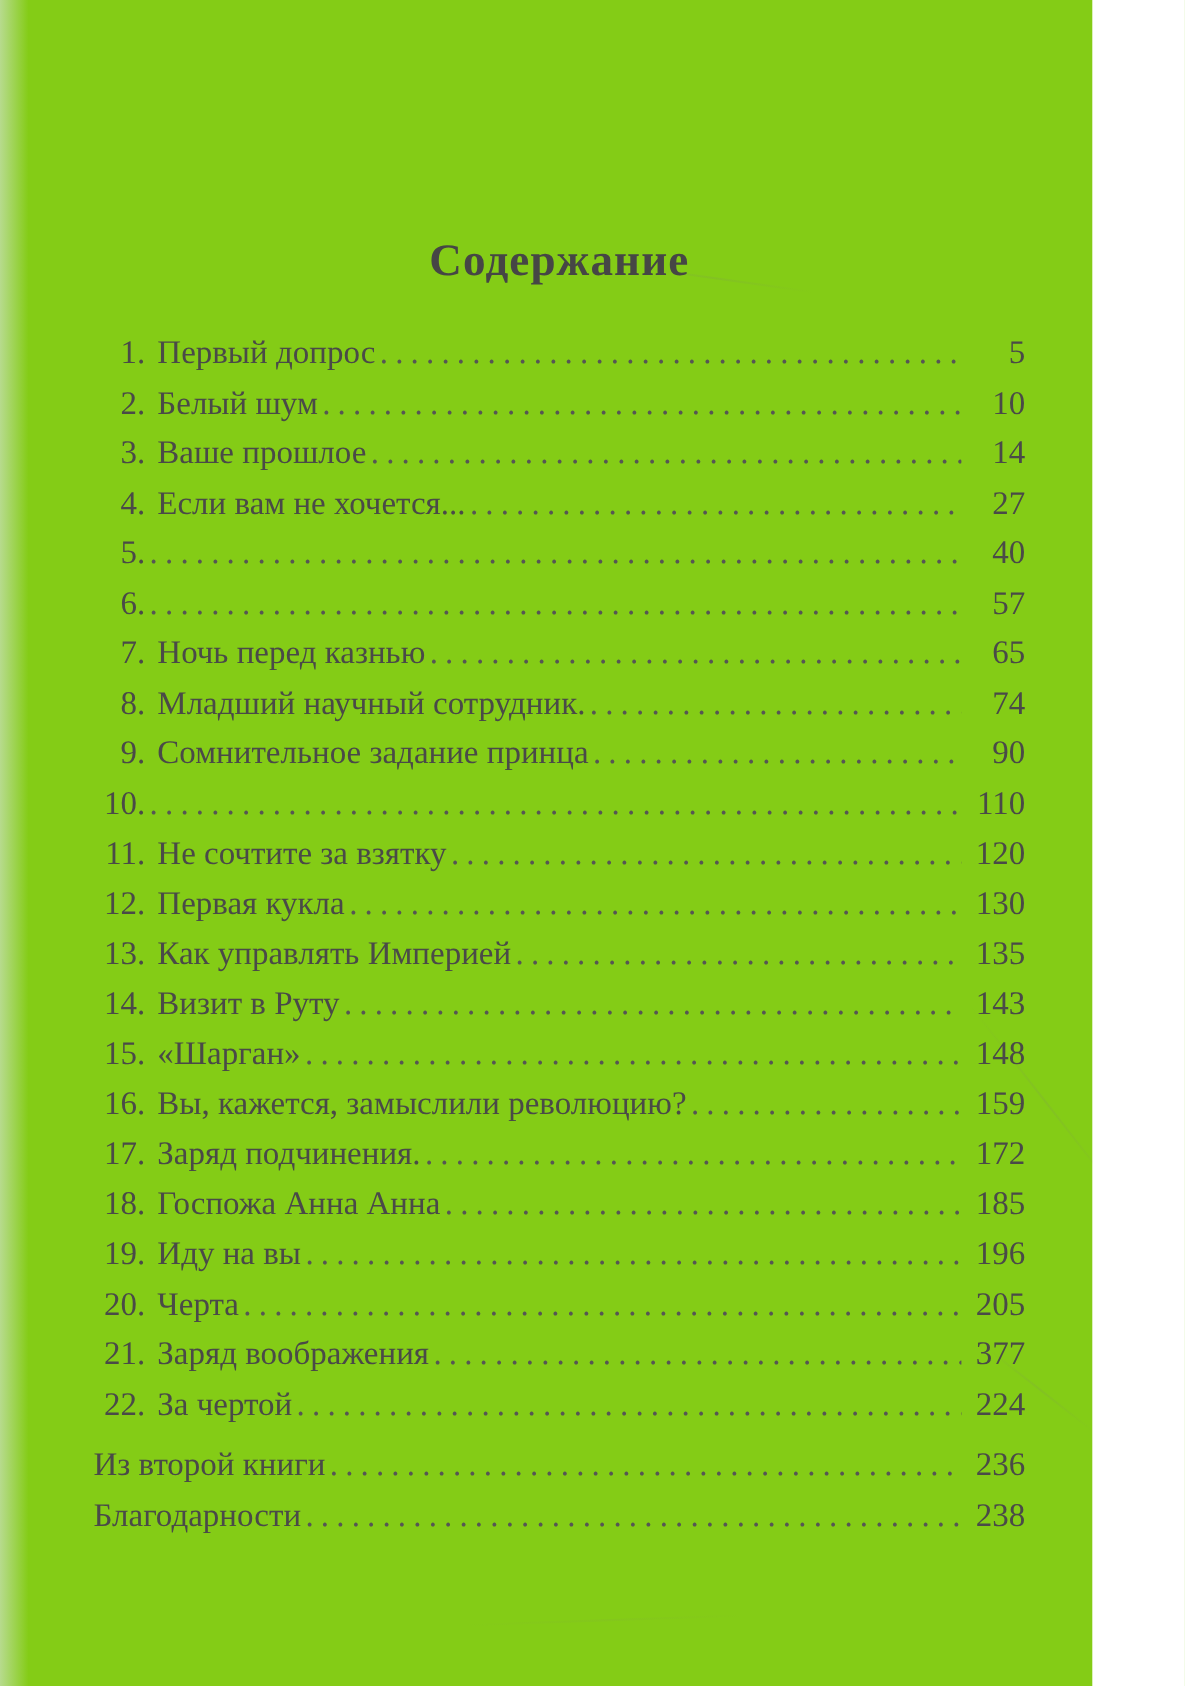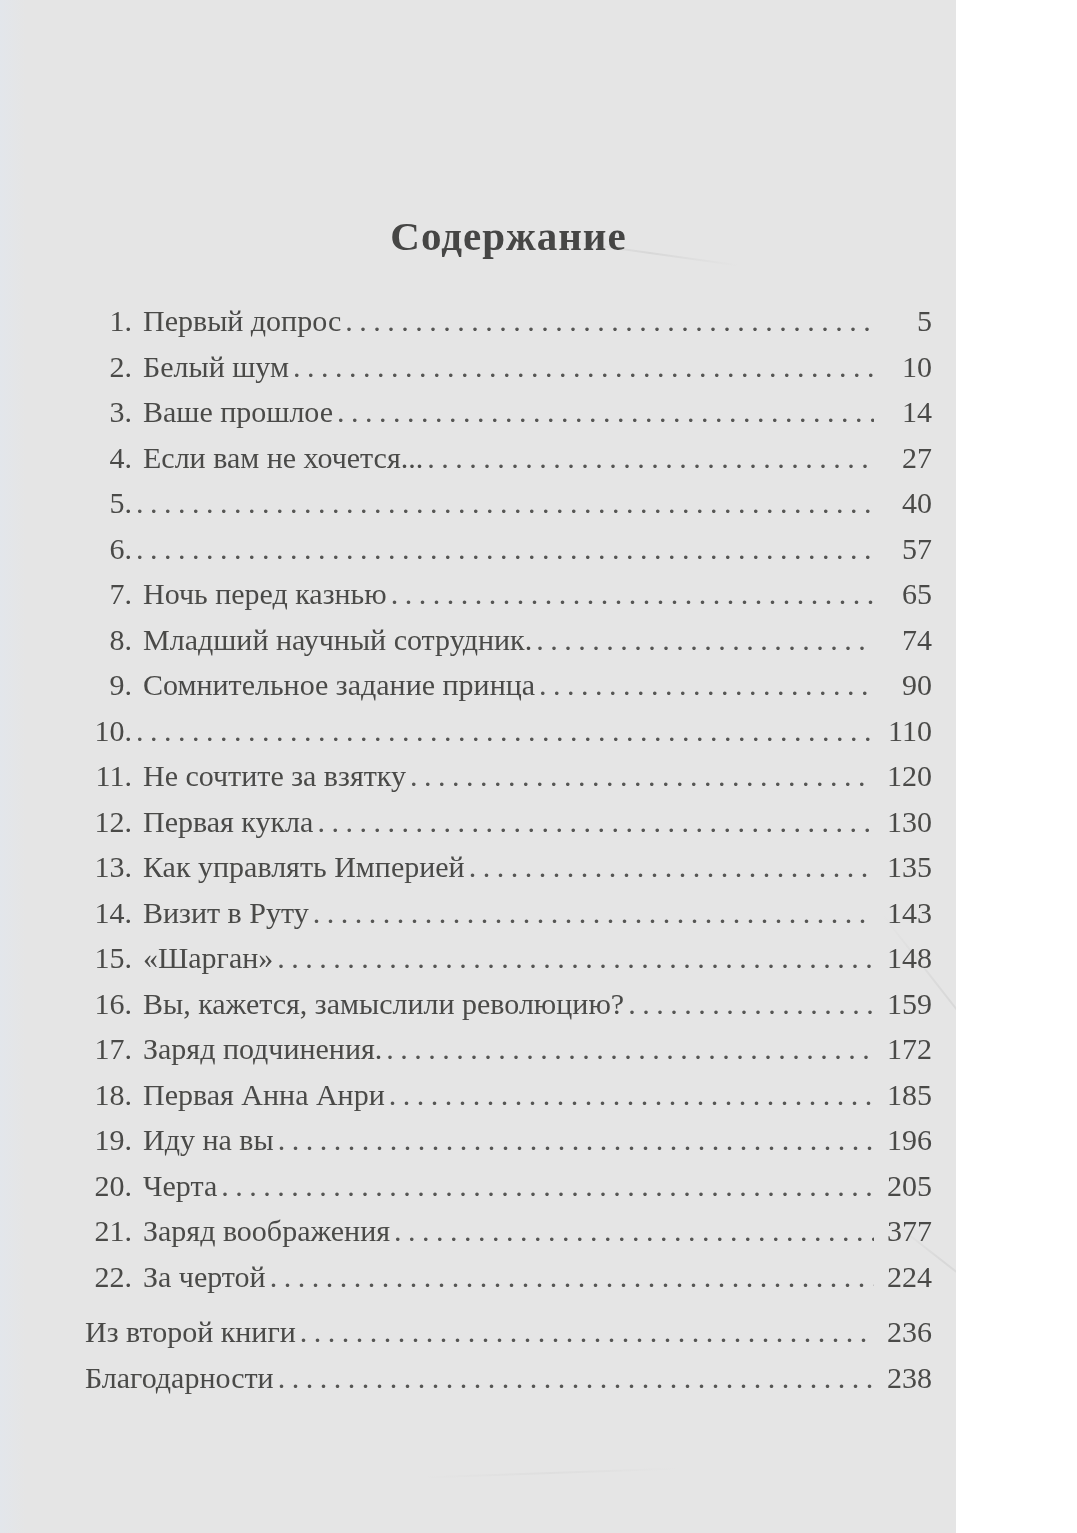--- a/index.html
+++ b/index.html
@@ -4,24 +4,25 @@
 <style>
   html, body {
     margin: 0;
     padding: 0;
     background: #ffffff;
   }
   .page {
     position: relative;
     width: 956px;
     height: 1533px;
-    background: #e5e5e5;
+    background: #84cc16;
     overflow: hidden;
     font-family: "Liberation Serif", "DejaVu Serif", serif;
     color: #4a4a48;
+    padding-left: 37px;
   }
   
   .edge-tint {
     position: absolute;
     left: 0; top: 0; bottom: 0;
     width: 26px;
     background: linear-gradient(to right, rgba(225,231,240,0.55), rgba(225,231,240,0));
     pointer-events: none;
   }
   
@@ -195,21 +196,21 @@
     <span class="toc-page">159</span>
   </div>
         <div class="toc-row">
     <span class="toc-num">17.</span>
     <span class="toc-title">Заряд подчинения.</span>
     <span class="toc-leader">..........................................................................................</span>
     <span class="toc-page">172</span>
   </div>
         <div class="toc-row">
     <span class="toc-num">18.</span>
-    <span class="toc-title">Первая Анна Анри</span>
+    <span class="toc-title">Госпожа Анна Анна</span>
     <span class="toc-leader">..........................................................................................</span>
     <span class="toc-page">185</span>
   </div>
         <div class="toc-row">
     <span class="toc-num">19.</span>
     <span class="toc-title">Иду на вы</span>
     <span class="toc-leader">..........................................................................................</span>
     <span class="toc-page">196</span>
   </div>
         <div class="toc-row">

